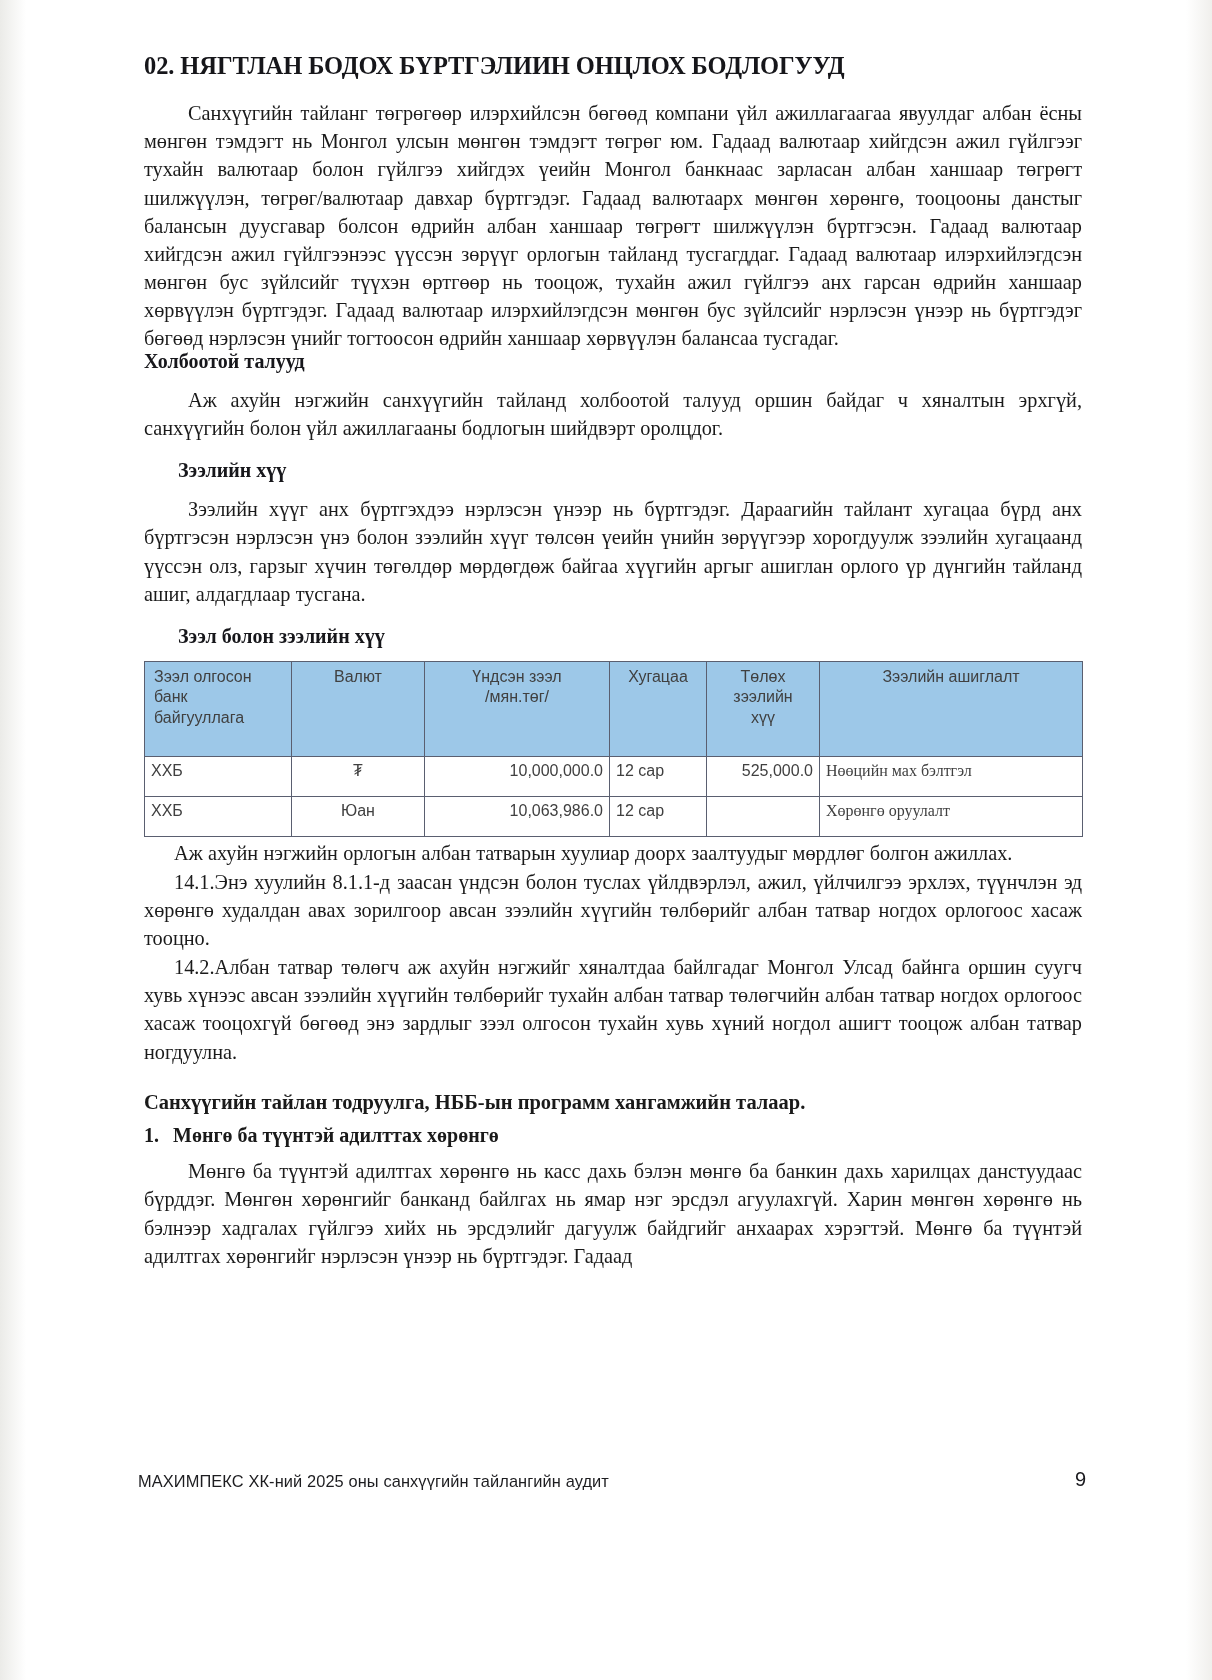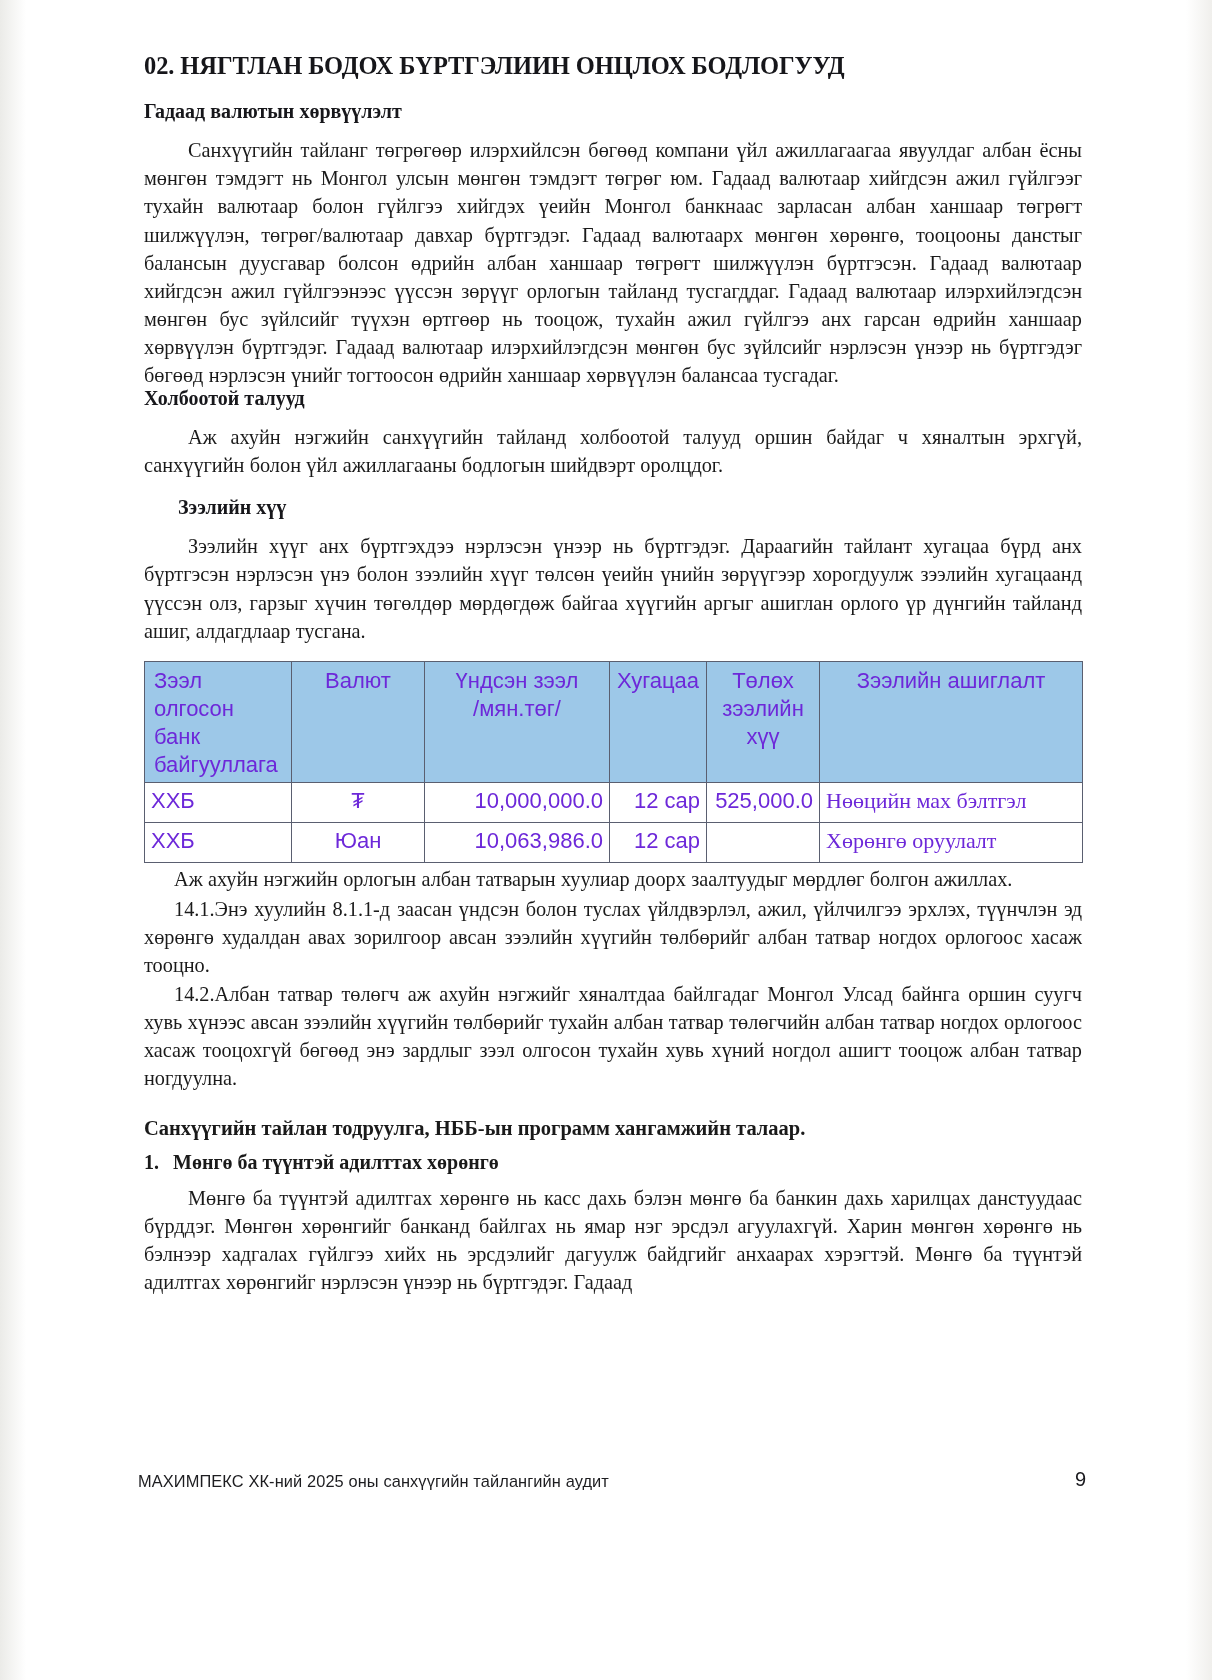--- a/index.html
+++ b/index.html
@@ -87,22 +87,22 @@
     border-collapse: collapse;
     width: 938px;
     margin: 8px 0 2px 0;
     font-family: "Liberation Sans", "DejaVu Sans", sans-serif;
     table-layout: fixed;
   }
   table.loan-table th,
   table.loan-table td {
     border: 1.4px solid #5a5f70;
     padding: 3px 6px;
-    font-size: 22px;
-    color: #6d28d9;
+    font-size: 16px;
+    color: #404040;
     vertical-align: top;
   }
   table.loan-table thead th {
     background: #9dc8e8;
     text-align: center;
     font-weight: normal;
     line-height: 1.28;
     height: 86px;
     vertical-align: top;
     padding-top: 5px;
@@ -110,21 +110,21 @@
   table.loan-table thead th.left-al { text-align: left; padding-left: 9px; }
   table.loan-table tbody td {
     background: #ffffff;
     height: 32px;
     line-height: 1.25;
     padding-top: 4px;
   }
   td.c-bank { text-align: left; padding-left: 9px; }
   td.c-cur  { text-align: center; }
   td.c-amt  { text-align: right; padding-right: 10px; }
-  td.c-term { text-align: right; }
+  td.c-term { text-align: left; }
   td.c-int  { text-align: right; padding-right: 10px; }
   td.c-use  { text-align: left; padding-right: 11px; font-family: Liberation Serif, serif; }
 
   col.w-bank { width: 147px; }
   col.w-cur  { width: 133px; }
   col.w-amt  { width: 185px; }
   col.w-term { width: 97px; }
   col.w-int  { width: 113px; }
   col.w-use  { width: 263px; }
 
@@ -156,32 +156,32 @@
 </style>
 </head>
 <body>
 
 <div class="page">
 
   <div class="content">
 
     <h1 class="doc-title">02. НЯГТЛАН БОДОХ БҮРТГЭЛИИН ОНЦЛОХ БОДЛОГУУД</h1>
 
-    <h2 class="sub-head">Гадаад валютын хөрвүүлэлт</h2>
 
     <p class="body indent-first">Санхүүгийн тайланг төгрөгөөр илэрхийлсэн бөгөөд компани үйл ажиллагаагаа явуулдаг албан ёсны мөнгөн тэмдэгт нь Монгол улсын мөнгөн тэмдэгт төгрөг юм. Гадаад валютаар хийгдсэн ажил гүйлгээг тухайн валютаар болон гүйлгээ хийгдэх үеийн Монгол банкнаас зарласан албан ханшаар төгрөгт шилжүүлэн, төгрөг/валютаар давхар бүртгэдэг. Гадаад валютаарх мөнгөн хөрөнгө, тооцооны данстыг балансын дуусгавар болсон өдрийн албан ханшаар төгрөгт шилжүүлэн бүртгэсэн. Гадаад валютаар хийгдсэн ажил гүйлгээнээс үүссэн зөрүүг орлогын тайланд тусгагддаг. Гадаад валютаар илэрхийлэгдсэн мөнгөн бус зүйлсийг түүхэн өртгөөр нь тооцож, тухайн ажил гүйлгээ анх гарсан өдрийн ханшаар хөрвүүлэн бүртгэдэг. Гадаад валютаар илэрхийлэгдсэн   мөнгөн бус зүйлсийг нэрлэсэн үнээр нь бүртгэдэг бөгөөд нэрлэсэн үнийг тогтоосон өдрийн ханшаар хөрвүүлэн балансаа тусгадаг.</p>
 
     <h2 class="sub-head tight">Холбоотой талууд</h2>
 
     <p class="body indent-first gap">Аж ахуйн нэгжийн санхүүгийн тайланд холбоотой талууд оршин байдаг ч хяналтын эрхгүй, санхүүгийн болон үйл ажиллагааны бодлогын шийдвэрт оролцдог.</p>
 
     <h2 class="sub-head indent">Зээлийн хүү</h2>
 
     <p class="body indent-first gap">Зээлийн хүүг анх бүртгэхдээ нэрлэсэн үнээр нь бүртгэдэг. Дараагийн тайлант хугацаа бүрд анх бүртгэсэн нэрлэсэн үнэ болон зээлийн хүүг төлсөн үеийн үнийн зөрүүгээр хорогдуулж зээлийн хугацаанд үүссэн олз, гарзыг хүчин төгөлдөр мөрдөгдөж байгаа хүүгийн аргыг ашиглан орлого үр дүнгийн тайланд ашиг, алдагдлаар тусгана.</p>
 
+    <h2 class="sub-head indent">Зээл болон зээлийн хүү</h2>
 
     <table class="loan-table">
       <colgroup>
         <col class="w-bank">
           <col class="w-cur">
           <col class="w-amt">
         <col class="w-term">
           <col class="w-int">
           <col class="w-use">
       </colgroup>

